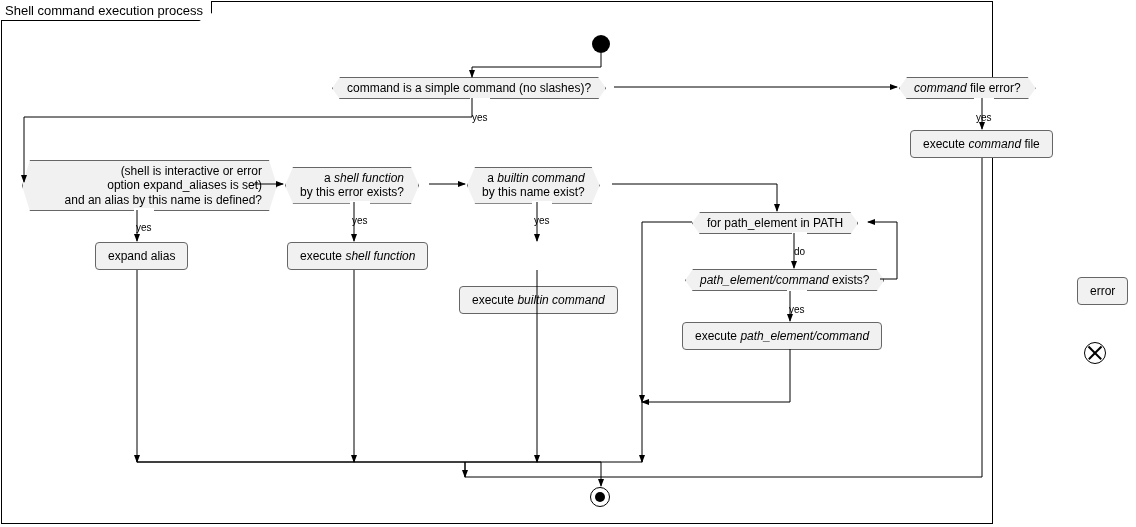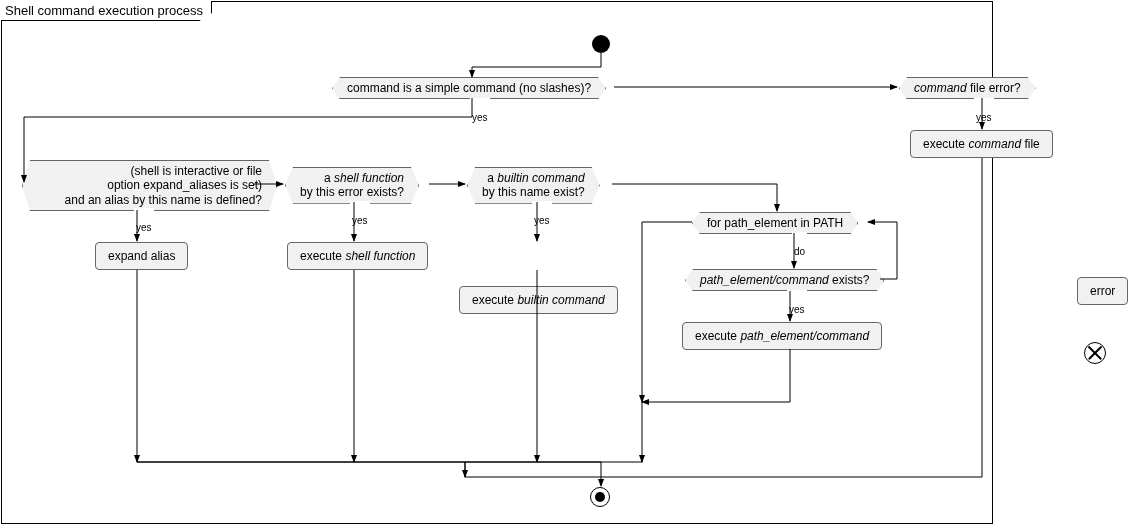--- a/index.html
+++ b/index.html
@@ -132,21 +132,21 @@
   <div class="action" style="left:908px; top:128px;">
     <span>execute </span><em>command</em><span> file</span>
   </div>
 
   <div class="action" style="left:1075px; top:275px;">
     <span>error</span>
   </div>
   <div class="error-end" style="left:1082px; top:340px;"></div>
 
   <div class="decision multiline" style="left:20px; top:158px; width:225px;">
-    <span>(shell is interactive or file</span><br>
+    <span>(shell is interactive or error</span><br>
     <span>option expand_aliases is set)</span><br>
     <span>and an alias by this name is defined?</span>
   </div>
   <div class="label" style="left:132px; top:206px;">yes</div>
 
   <div class="action" style="left:93px; top:240px;">
     <span>expand alias</span>
   </div>
 
   <div class="decision multiline" style="left:283px; top:165px;">

